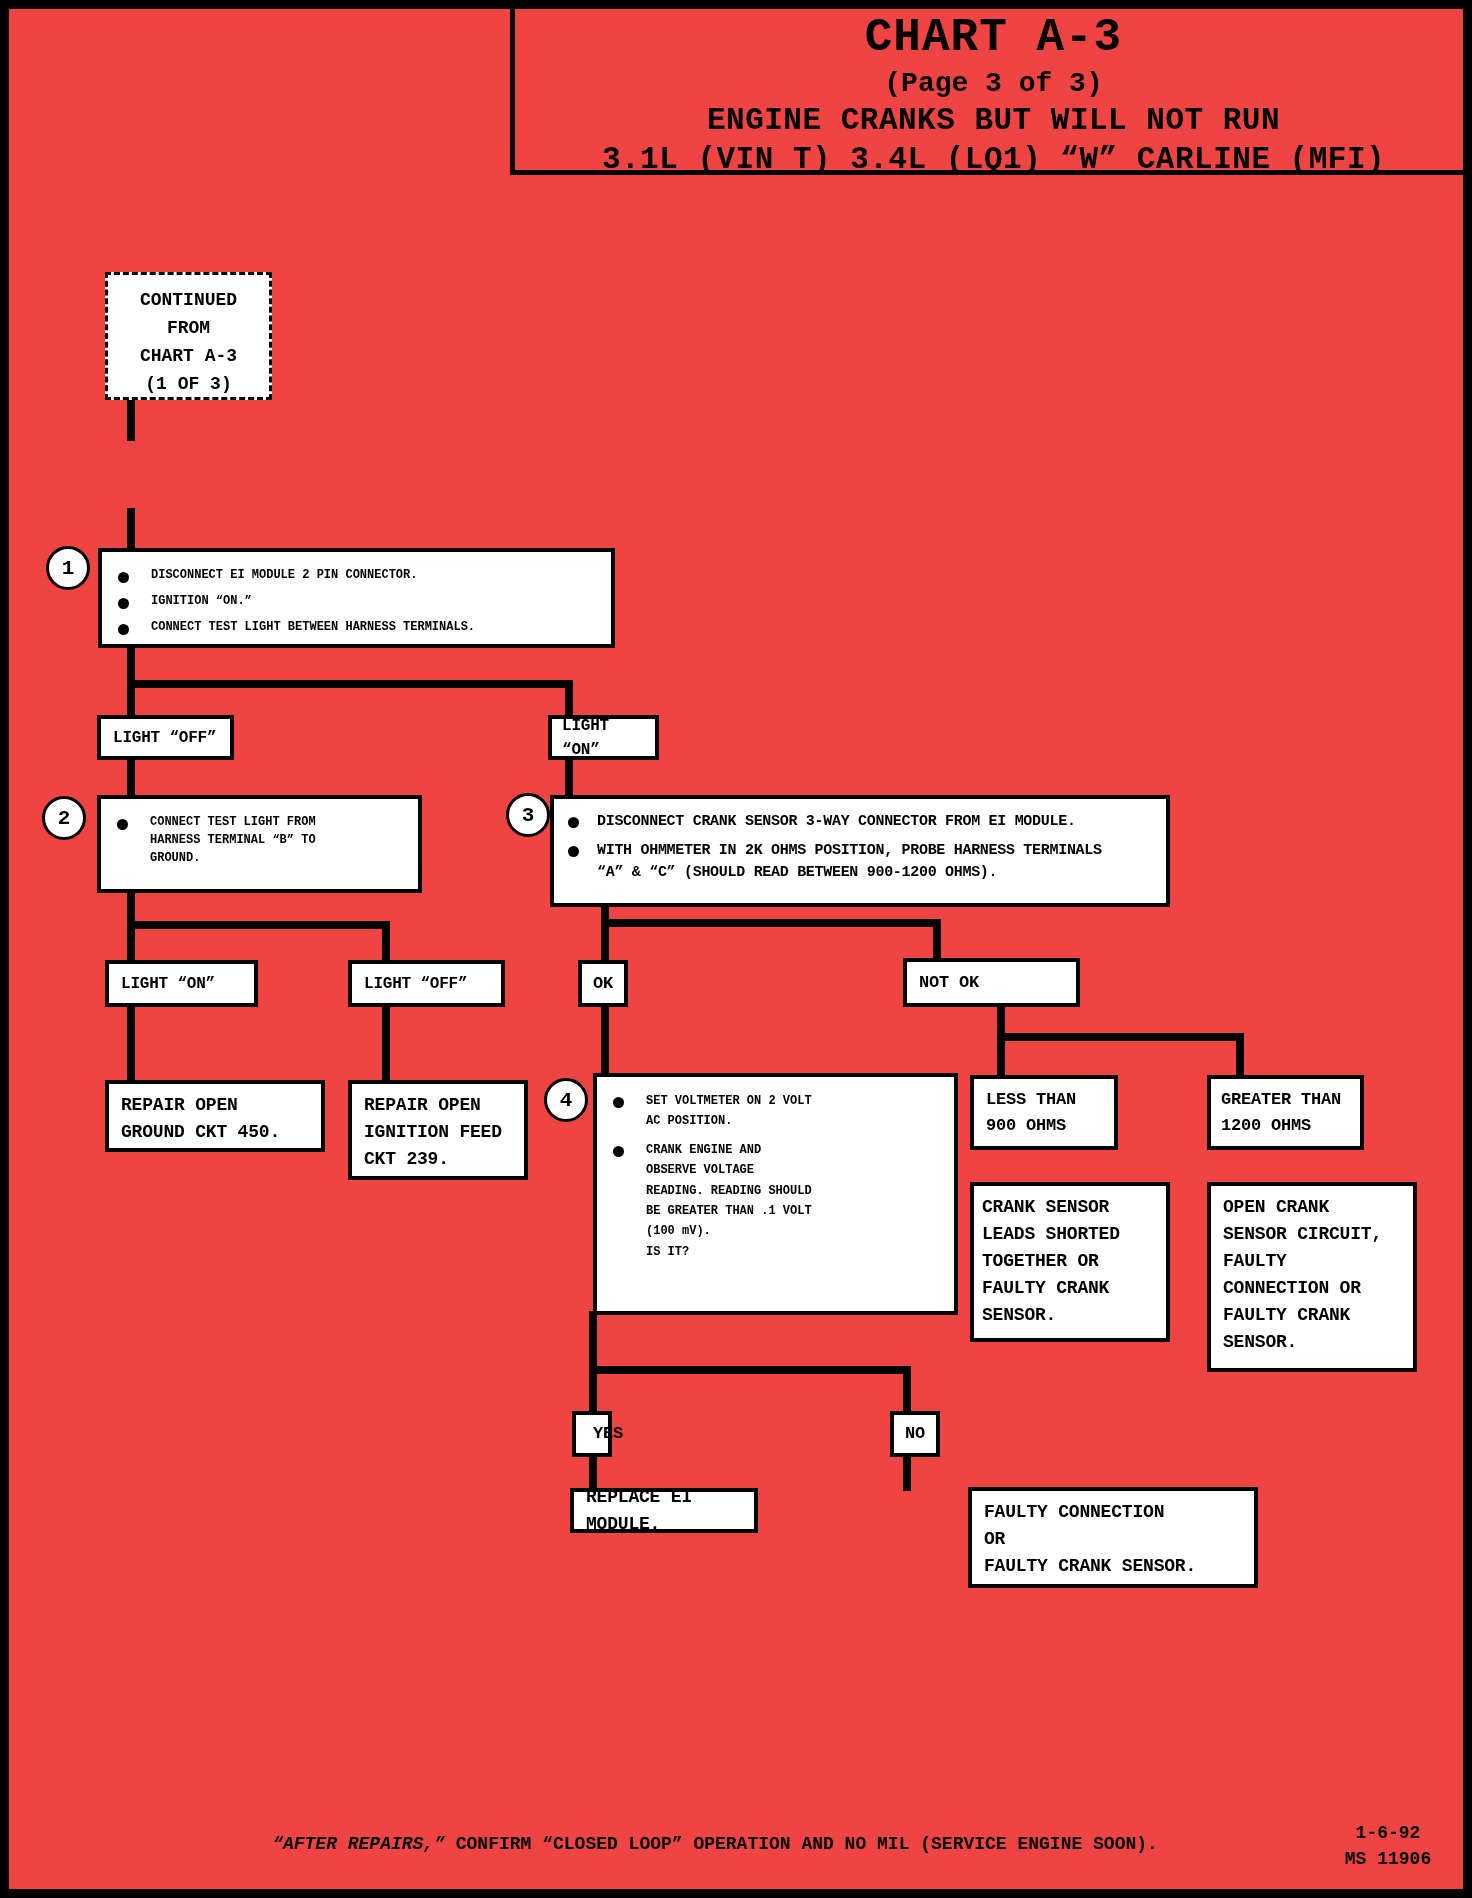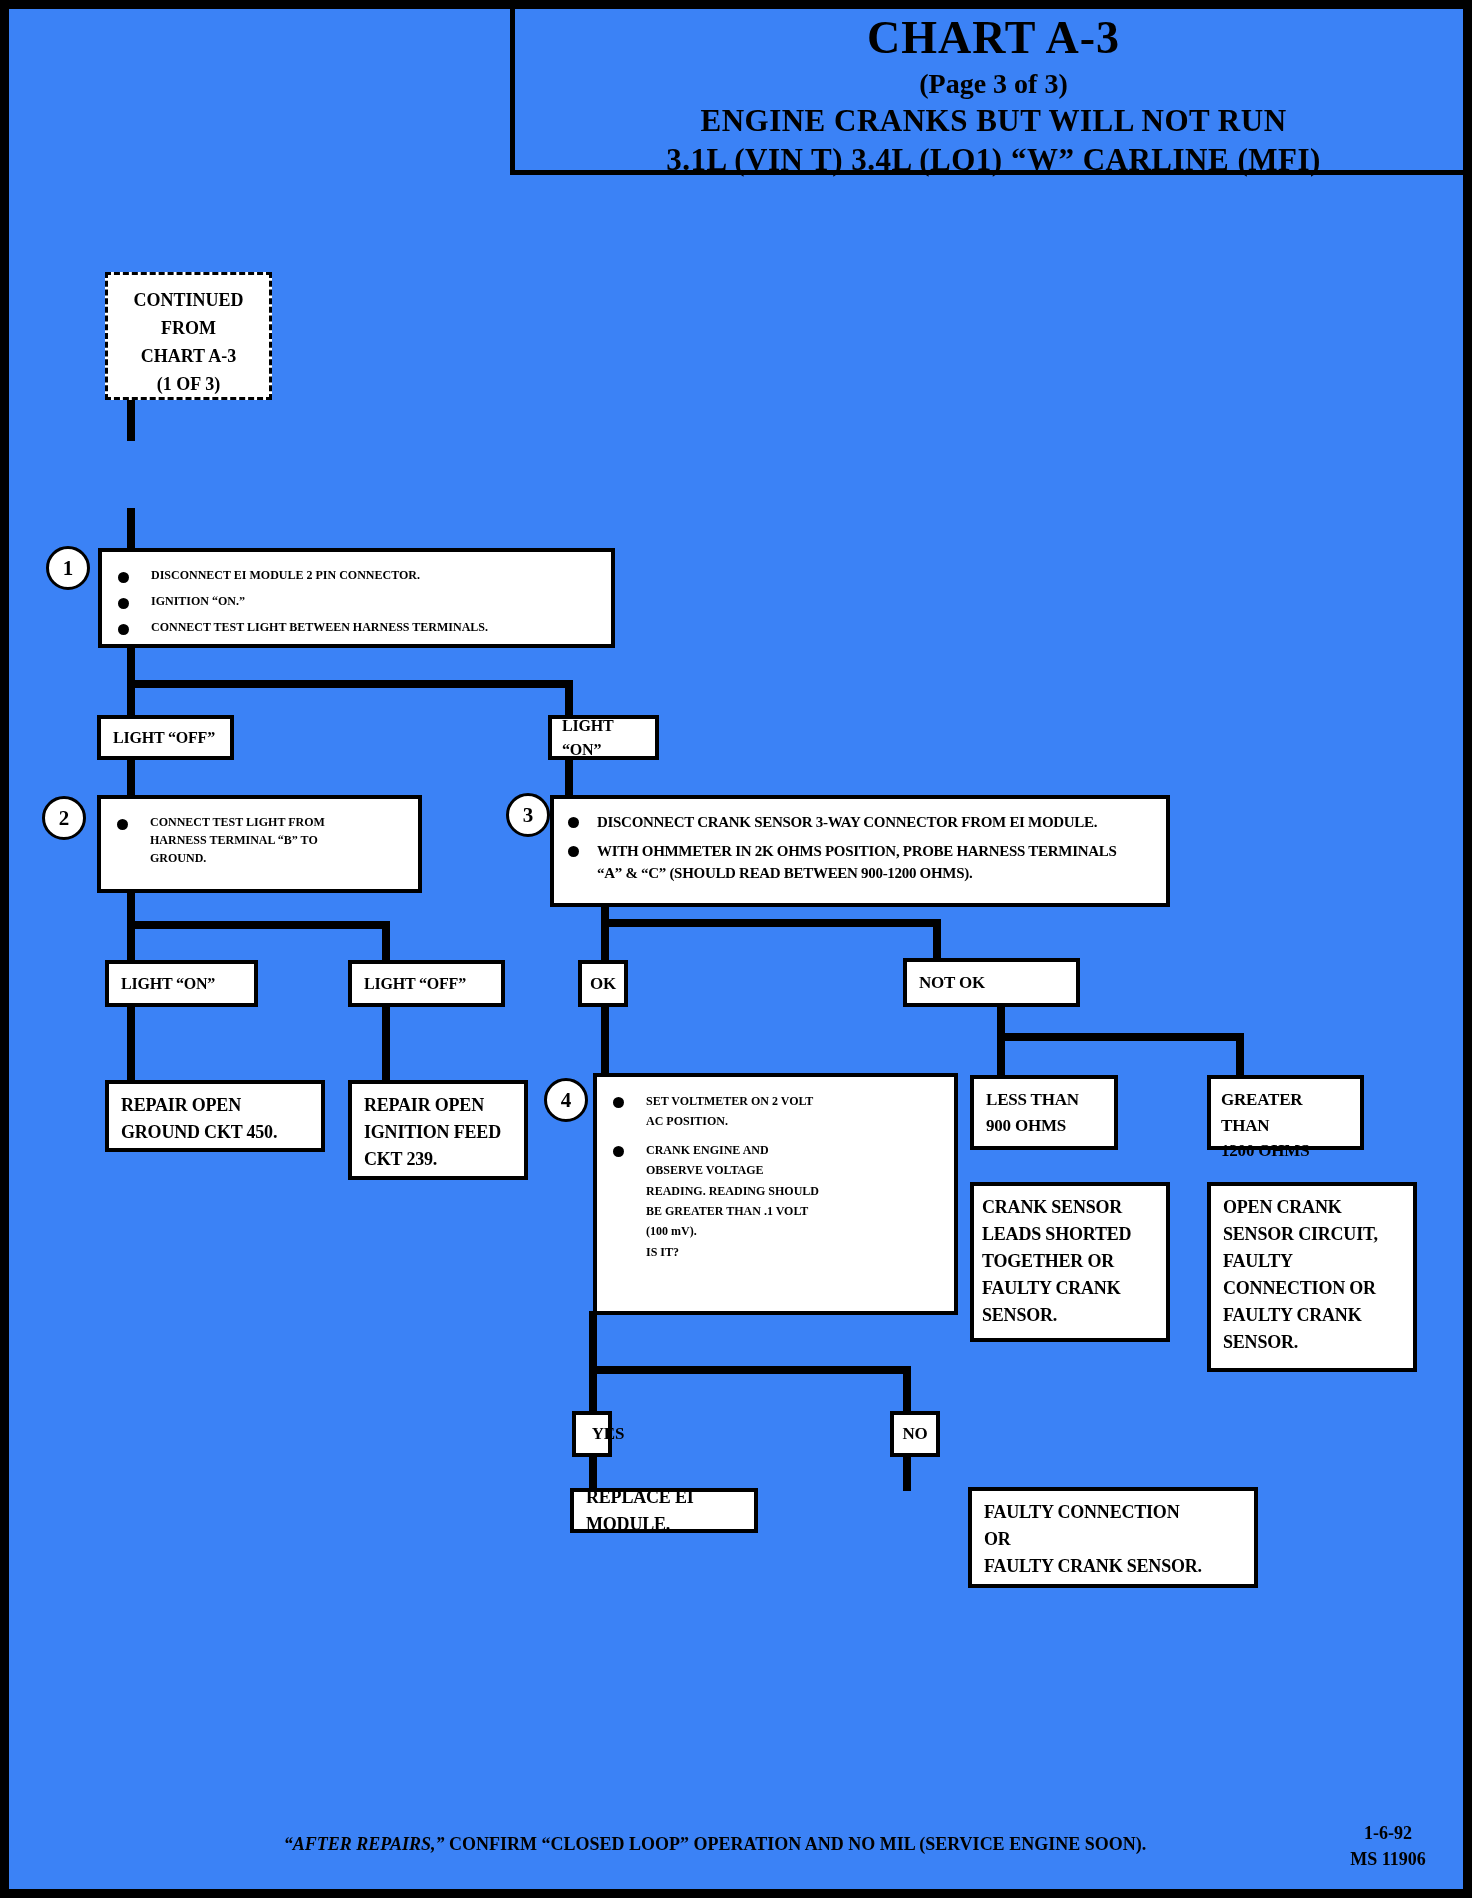--- a/index.html
+++ b/index.html
@@ -1,20 +1,20 @@
 <!DOCTYPE html>
 <html><head>
 <meta charset="utf-8">
 <style>
   html,body{margin:0;padding:0;background:#e8e8e8;}
   .page{
     position:relative;
     width:1472px;height:1898px;
-    background:#3b82f6;
-    font-family:Liberation Serif, serif;
+    background:#ef4444;
+    font-family:Liberation Mono, monospace;
     font-weight:bold;
     color:#000;
     overflow:hidden;
   }
   .frame{position:absolute;inset:0;border:9px solid #000;pointer-events:none;z-index:40;}
 
   
   .title-box{
     position:absolute;left:510px;top:0;width:962px;height:175px;
     border-left:5px solid #000;border-bottom:5px solid #000;

